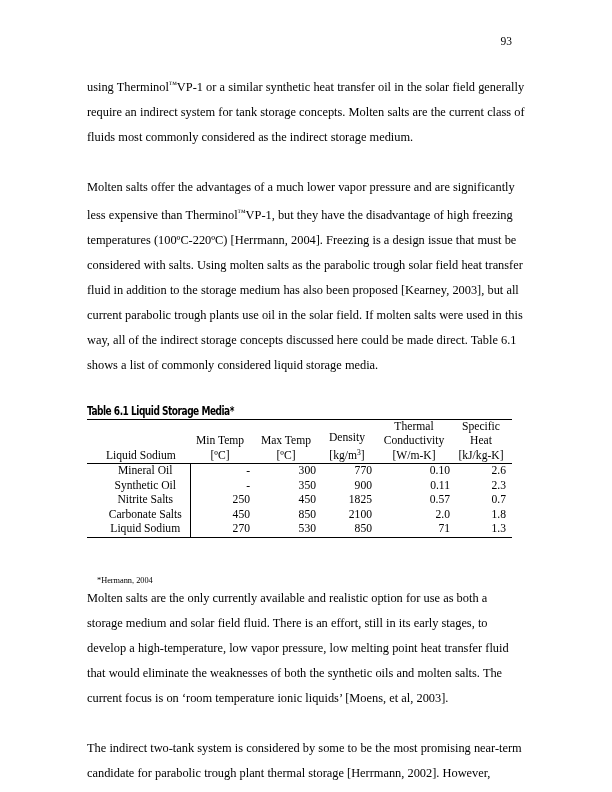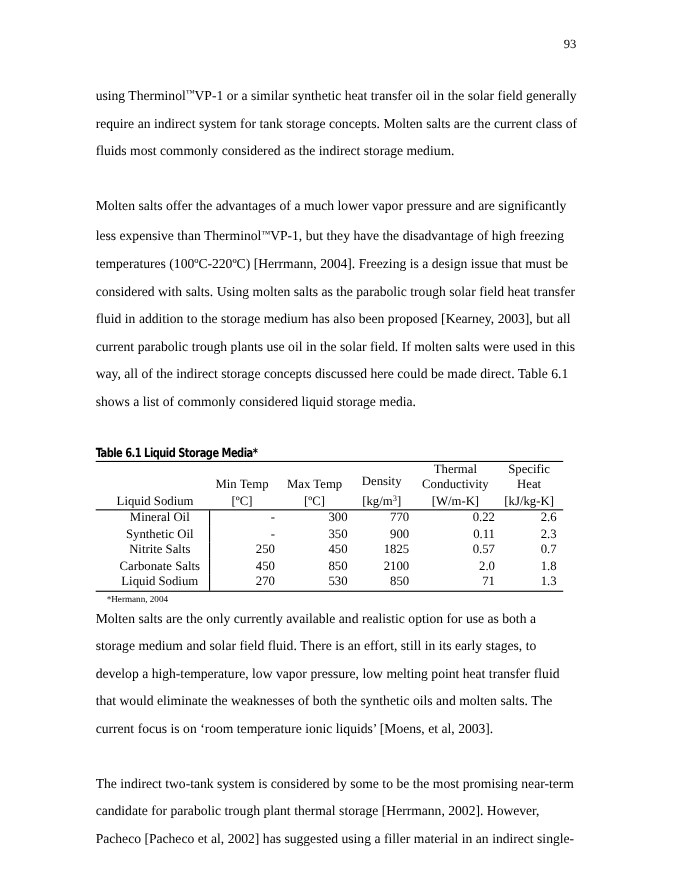--- a/index.html
+++ b/index.html
@@ -20,21 +20,21 @@
     position: absolute;
     inset: 0;
     width: 612px;
     height: 792px;
   }
 
   
   .page-number {
     position: absolute;
     top: 34px;
-    left: 12px;
+    left: 0;
     width: 512px;
     text-align: right;
     font-size: 11.5px;
     line-height: 14px;
   }
 
   
   .content {
     position: absolute;
     left: 87px;
@@ -142,20 +142,21 @@
   sup.sup3 {
     font-size: 7.6px;
     vertical-align: 0.55em;
   }
 
   .footnote {
     font-size: 8.3px;
     line-height: 11px;
     padding-left: 10px;
     padding-top: 1px;
+    margin-top: 36px;
   }
 
   .after-table { margin-top: 28px; }
 </style>
 </head>
 <body>
 
 <div class="page">
 
   <div class="page-number">93</div>
@@ -221,21 +222,21 @@
           <col class="c-den">
             <col class="c-cond">
             <col class="c-heat">
         </colgroup>
         <tbody>
           <tr class="data-row">
             <td class="cell-name">Mineral Oil</td>
             <td class="cell-num">-</td>
             <td class="cell-num">300</td>
             <td class="cell-num">770</td>
-            <td class="cell-num">0.22</td>
+            <td class="cell-num">0.10</td>
             <td class="cell-num">2.6</td>
           </tr>
           <tr class="data-row">
             <td class="cell-name">Synthetic Oil</td>
             <td class="cell-num">-</td>
             <td class="cell-num">350</td>
             <td class="cell-num">900</td>
             <td class="cell-num">0.11</td>
             <td class="cell-num">2.3</td>
           </tr>

